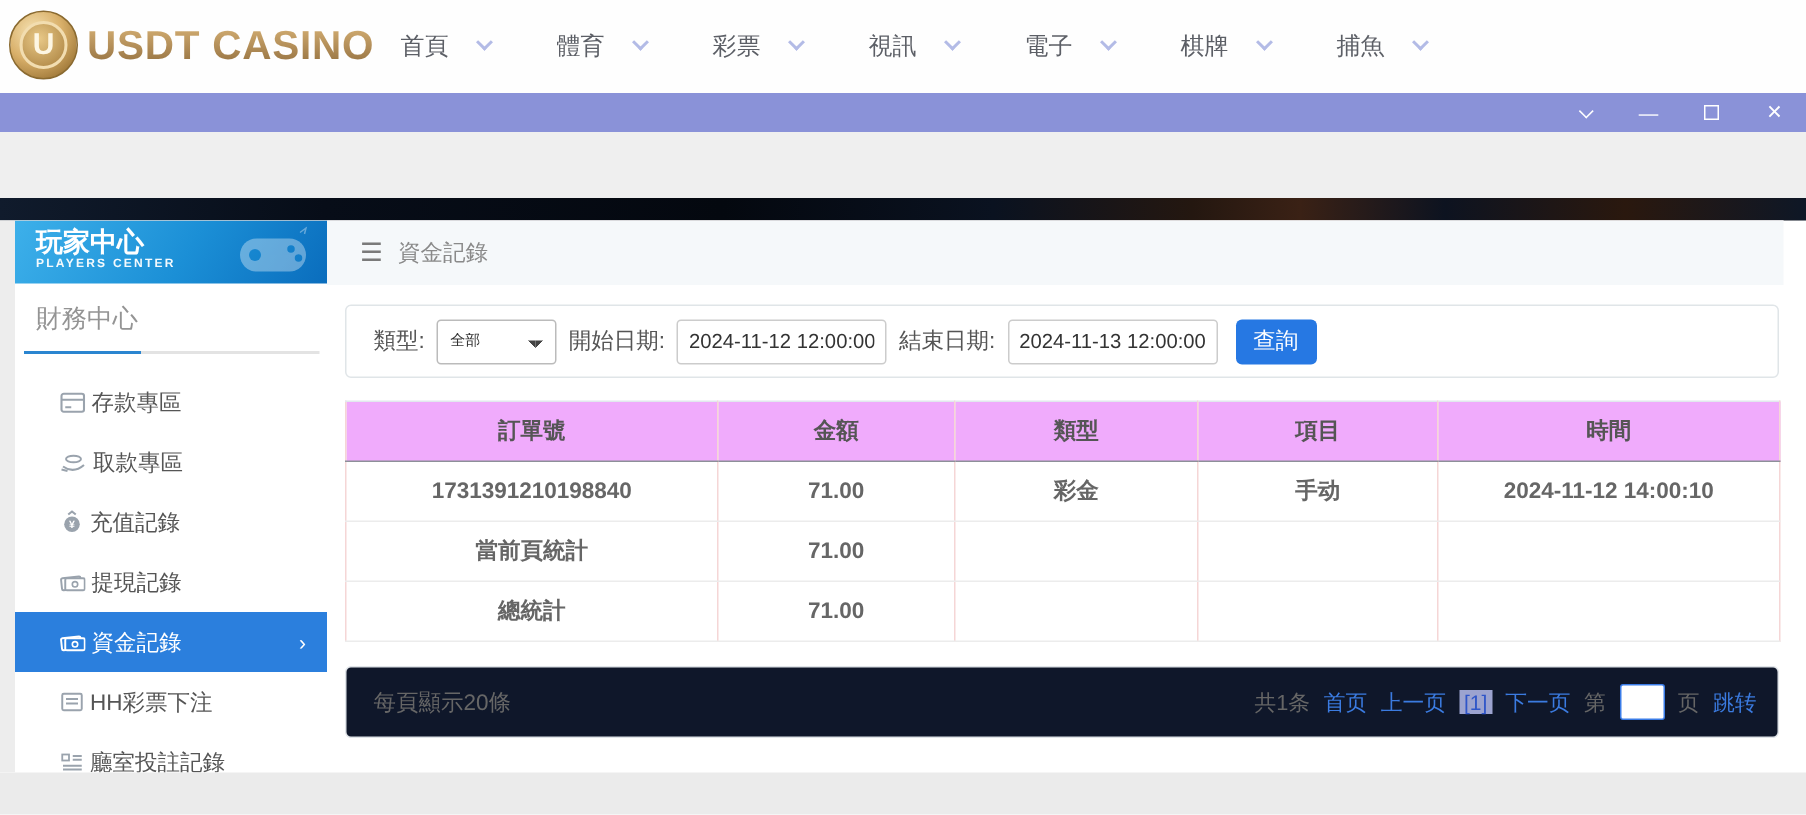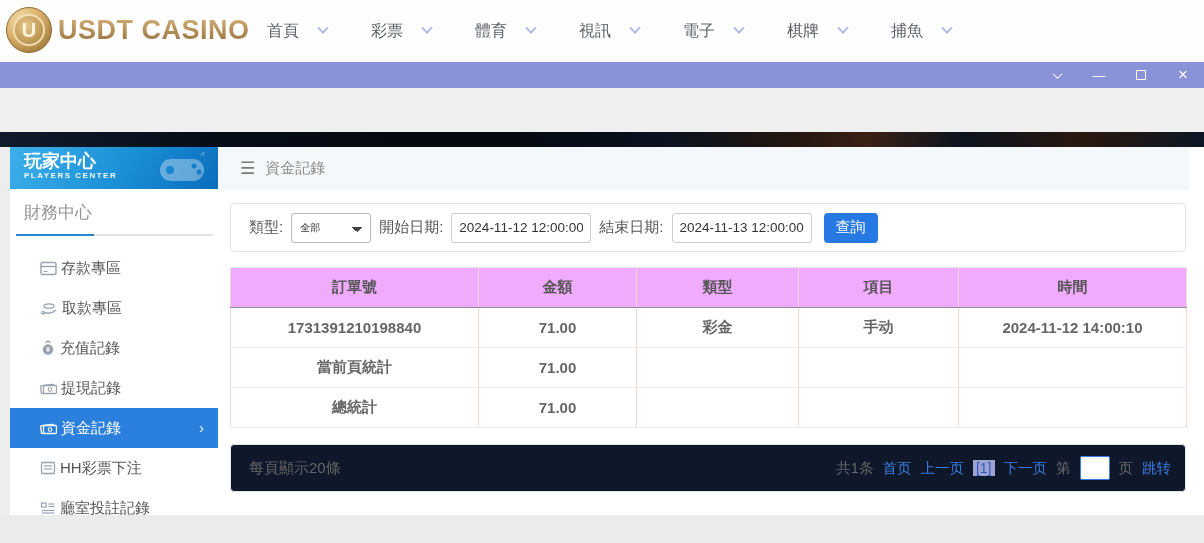--- a/index.html
+++ b/index.html
@@ -116,25 +116,25 @@
       <div class="coin-inner">U</div>
     </div>
     <div class="logo-text">USDT CASINO</div>
   </div>
   <div class="abs nav-menu">
     <div class="nav-item">
         <span>首頁</span>
         <span class="chev"></span>
       </div>
     <div class="nav-item">
+        <span>體育</span>
+        <span class="chev"></span>
+      </div>
+    <div class="nav-item">
         <span>彩票</span>
-        <span class="chev"></span>
-      </div>
-    <div class="nav-item">
-        <span>體育</span>
         <span class="chev"></span>
       </div>
     <div class="nav-item">
         <span>視訊</span>
         <span class="chev"></span>
       </div>
     <div class="nav-item">
         <span>電子</span>
         <span class="chev"></span>
       </div>

